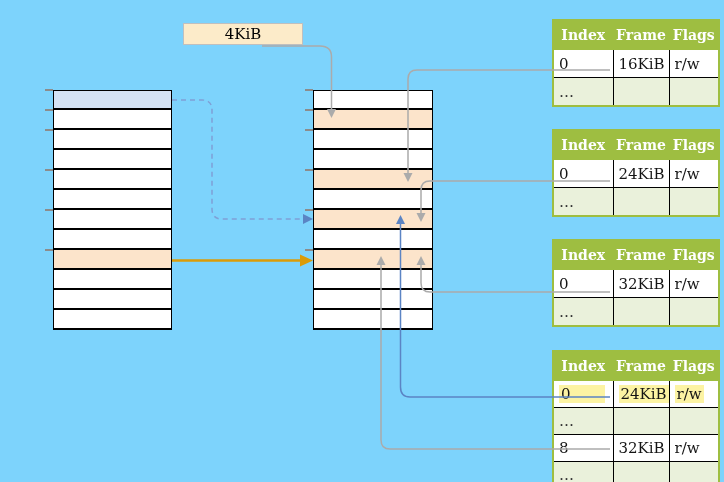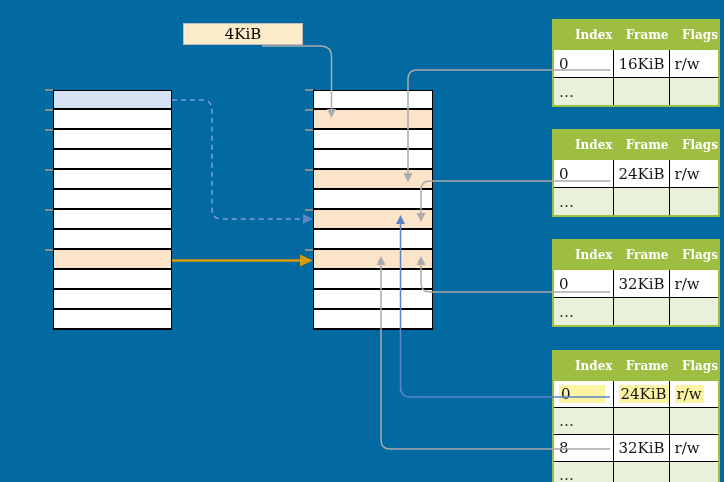--- a/index.html
+++ b/index.html
@@ -1,17 +1,17 @@
 <!DOCTYPE html>
 <html style="--row-blue: #d4e2f4; --row-orange: #fce4cb; --box-fill: #fcebc9; --box-border: #bfbfbf; --header-green: #9ebe41; --table-border-green: #9ebe41; --row-light-green: #eaf1db; --highlight-yellow: #fcf3a3; --gray-line: #ababab; --blue-line: #5b84c4; --blue-dashed: #7fa0d6; --gold-line: #db9b07; --tick-gray: #8c8c8c;"><head>
 <meta charset="utf-8">
 <style>
   html,body { margin:0; padding:0; background:#000; }
   .canvas {
-    position:relative; width:724px; height:482px; background:#0369a1;
+    position:relative; width:724px; height:482px; background:#7dd3fc;
     overflow:hidden; font-family:"DejaVu Serif","Liberation Serif",serif;
   }
   
   .stack { position:absolute; top:90px; }
   .stack .srow {
     height:20px; box-sizing:border-box; background:#fff;
     border-left:1px solid #000; border-right:1px solid #000; border-bottom:2px solid #000;
   }
   .stack .srow:first-child { border-top:1px solid #000; }
   .stack .srow.blue   { background:var(--row-blue); }
@@ -22,22 +22,22 @@
     position:absolute; left:183px; top:23px; width:120px; height:22px;
     box-sizing:border-box; background:var(--box-fill); border:1px solid var(--box-border);
     text-align:center; line-height:20px; font-size:15px; color:#000;
   }
   
   table.ftable {
     position:absolute; left:552px; width:166px; table-layout:fixed;
     border-collapse:collapse; background:#fff; border:2px solid var(--table-border-green);
   }
   .ftable th {
-    background:var(--header-green); color:#fff; font-weight:bold; font-size:12px;
-    height:28px; text-align:right; padding:0; border:1px solid var(--table-border-green);
+    background:var(--header-green); color:#fff; font-weight:bold; font-size:14px;
+    height:28px; text-align:center; padding:0; border:1px solid var(--table-border-green);
     border-left:1px solid #fff;
   }
   .ftable th:first-child { border-left:1px solid var(--table-border-green); }
   .ftable td {
     font-size:15px; color:#141414; height:27px; padding:0 0 0 5px;
     border:1px solid #000; background:#fff; overflow:hidden; white-space:nowrap;
   }
   .ftable tr.dots td { background:var(--row-light-green); color:#333; }
   .ftable.t4 td { height:26px; }
   .hl { background:var(--highlight-yellow); padding:0 2px; }

